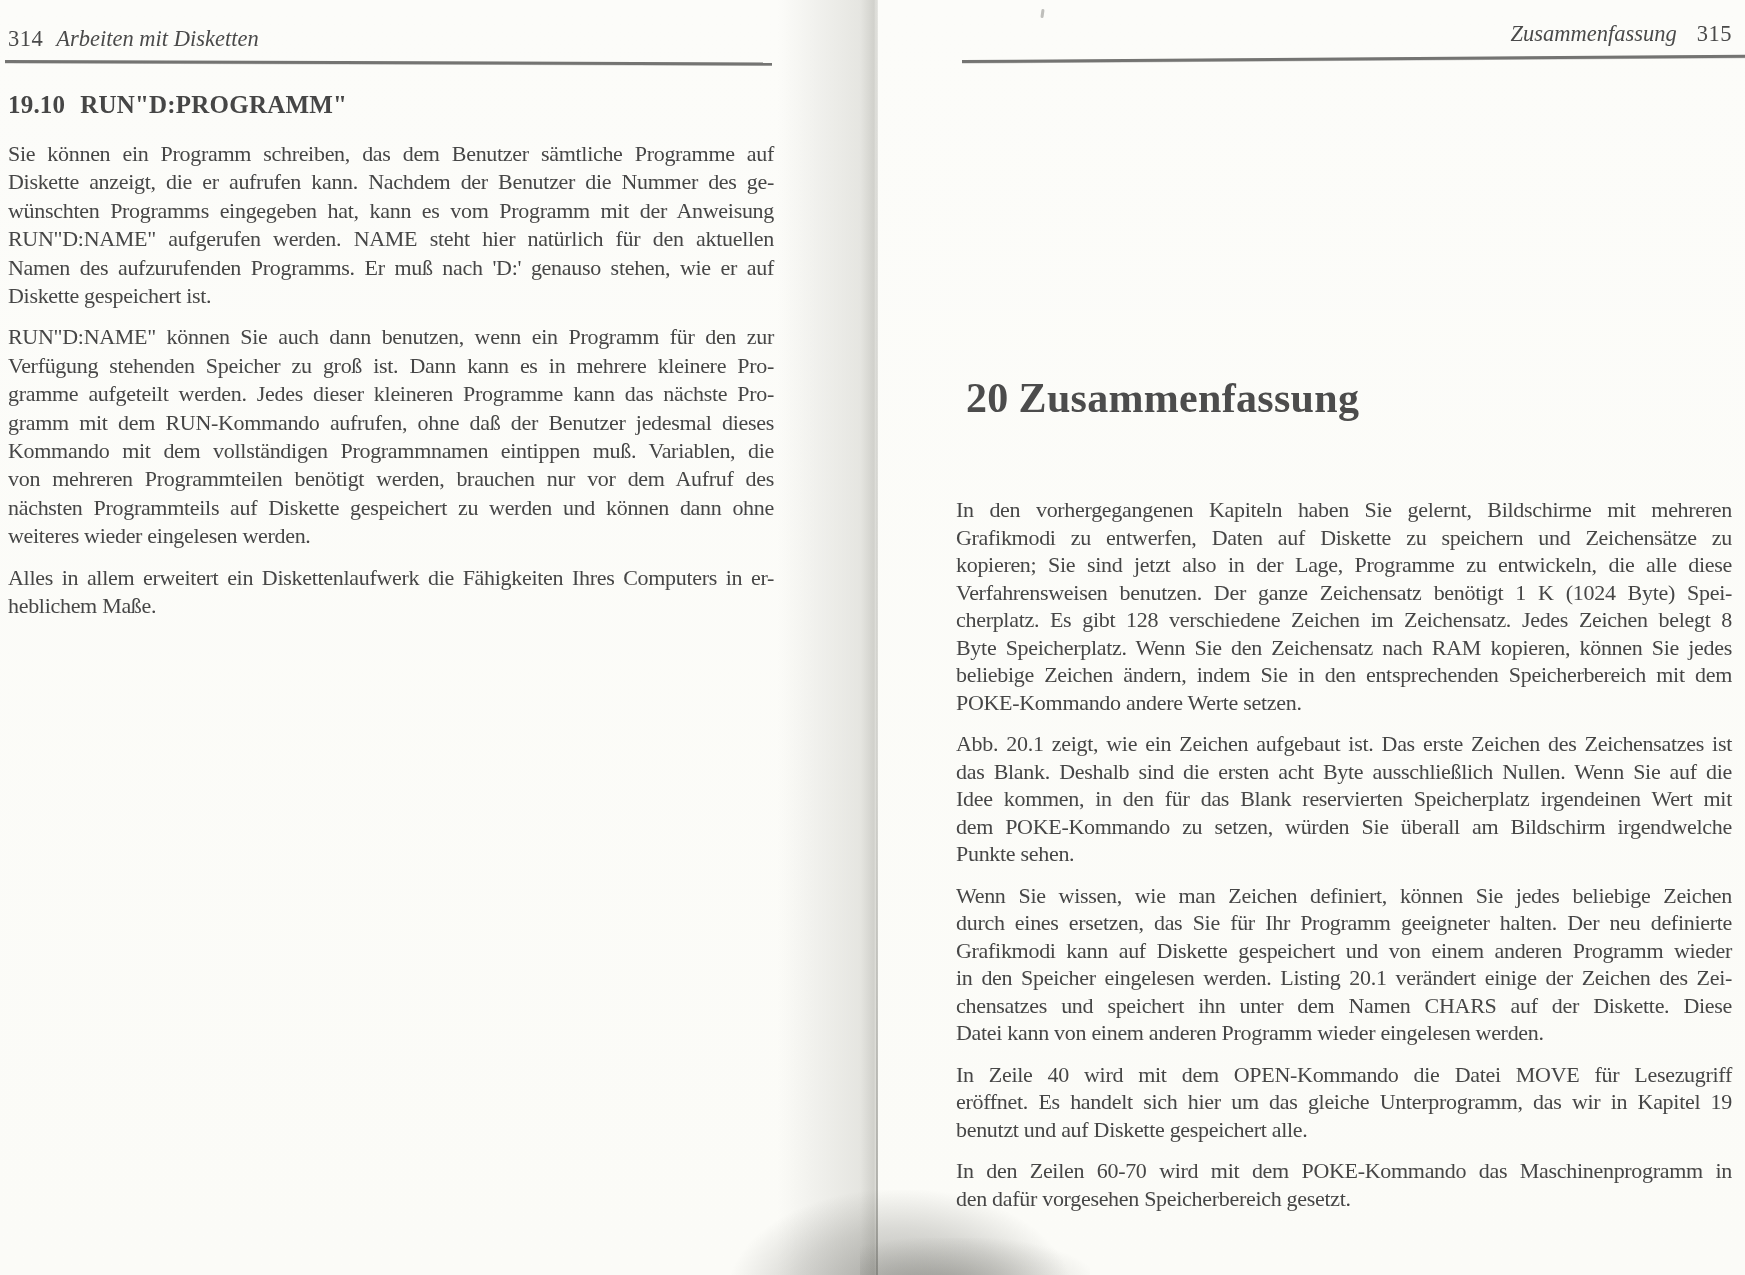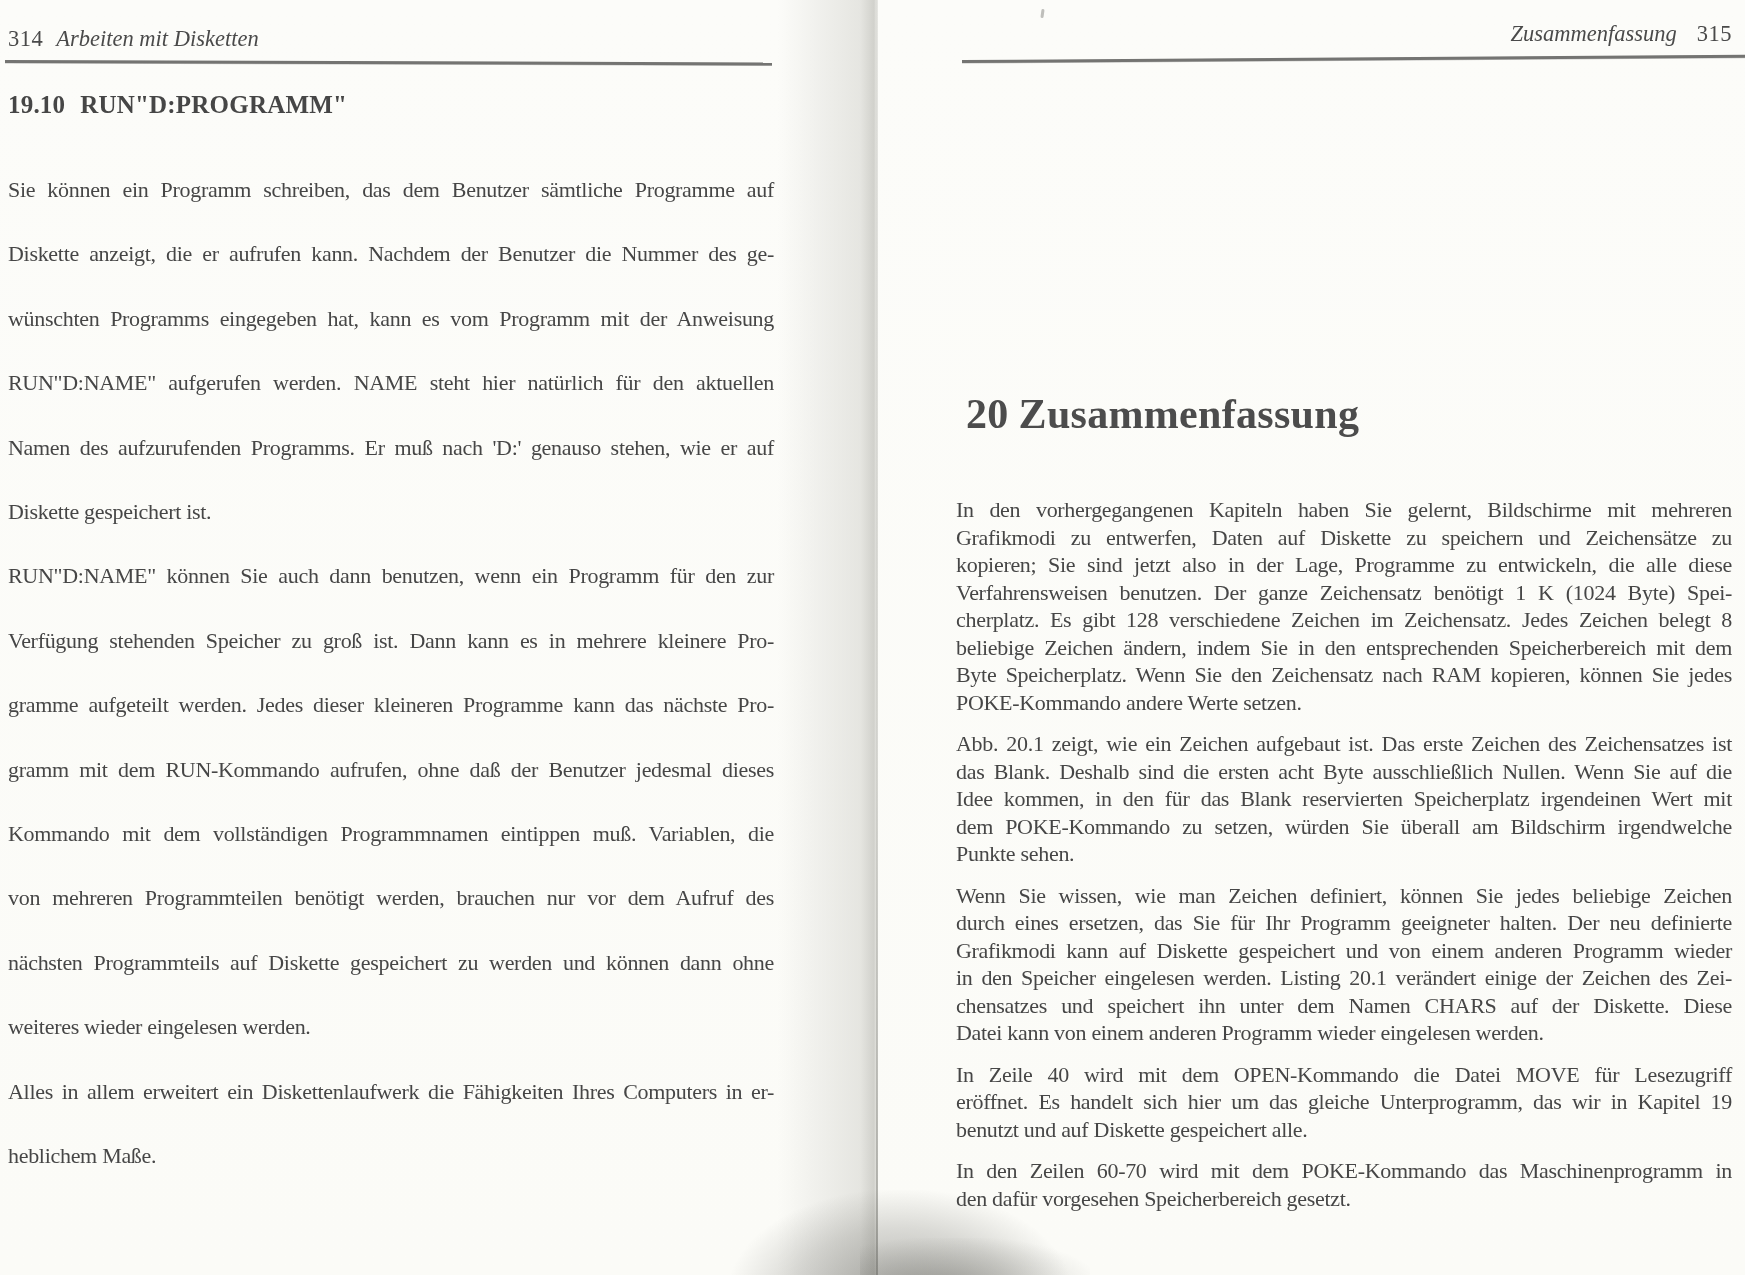--- a/index.html
+++ b/index.html
@@ -90,39 +90,39 @@
     left: 8px; top: 91px;
     font-size: 25px;
     font-weight: 700;
     color: #464646;
     letter-spacing: 0.2px;
     white-space: nowrap;
   }
   .section-heading .sec-title { margin-left: 15px; }
   .chapter-heading {
     position: absolute;
-    left: 966px; top: 390px;
+    left: 966px; top: 374px;
     font-size: 42px;
     font-weight: 700;
     color: #4c4c4c;
     letter-spacing: 0.3px;
     white-space: nowrap;
   }
   .chapter-heading .ch-title { margin-left: 10px; }
 
   
   .paras {
     position: absolute;
     font-size: 22px;
     letter-spacing: -0.3px;
     color: #464646;
   }
   .paras-left  { left: 8px;   top: 140px; width: 766px; }
   .paras-right { left: 956px; top: 496px; width: 776px; }
-  .paras-left  .line { line-height: 28.4px; margin-top: 36px; }
+  .paras-left  .line { line-height: 28.4px; }
   .paras-right .line { line-height: 27.5px; }
   .paras-left  .para { margin-bottom: 13px; }
   .paras-right .para { margin-bottom: 14px; }
   .line {
     white-space: nowrap;
     text-align: justify;
     text-align-last: justify;
   }
   .line.last {
     text-align-last: left;
@@ -182,22 +182,22 @@
     <span class="ch-num">20</span><span class="ch-title">Zusammenfassung</span>
   </div>
 
   <div class="paras paras-right" id="right-paras">
       <div class="para">
         <div class="line">In den vorhergegangenen Kapiteln haben Sie gelernt, Bildschirme mit mehreren</div>
         <div class="line">Grafikmodi zu entwerfen, Daten auf Diskette zu speichern und Zeichensätze zu</div>
         <div class="line">kopieren; Sie sind jetzt also in der Lage, Programme zu entwickeln, die alle diese</div>
         <div class="line">Verfahrensweisen benutzen. Der ganze Zeichensatz benötigt 1 K (1024 Byte) Spei-</div>
         <div class="line">cherplatz. Es gibt 128 verschiedene Zeichen im Zeichensatz. Jedes Zeichen belegt 8</div>
+        <div class="line">Byte Speicherplatz. Wenn Sie den Zeichensatz nach RAM kopieren, können Sie jedes</div>
         <div class="line">beliebige Zeichen ändern, indem Sie in den entsprechenden Speicherbereich mit dem</div>
-        <div class="line">Byte Speicherplatz. Wenn Sie den Zeichensatz nach RAM kopieren, können Sie jedes</div>
         <div class="line last">POKE-Kommando andere Werte setzen.</div>
       </div>
       <div class="para">
         <div class="line">Abb. 20.1 zeigt, wie ein Zeichen aufgebaut ist. Das erste Zeichen des Zeichensatzes ist</div>
         <div class="line">das Blank. Deshalb sind die ersten acht Byte ausschließlich Nullen. Wenn Sie auf die</div>
         <div class="line">Idee kommen, in den für das Blank reservierten Speicherplatz irgendeinen Wert mit</div>
         <div class="line">dem POKE-Kommando zu setzen, würden Sie überall am Bildschirm irgendwelche</div>
         <div class="line last">Punkte sehen.</div>
       </div>
       <div class="para">

